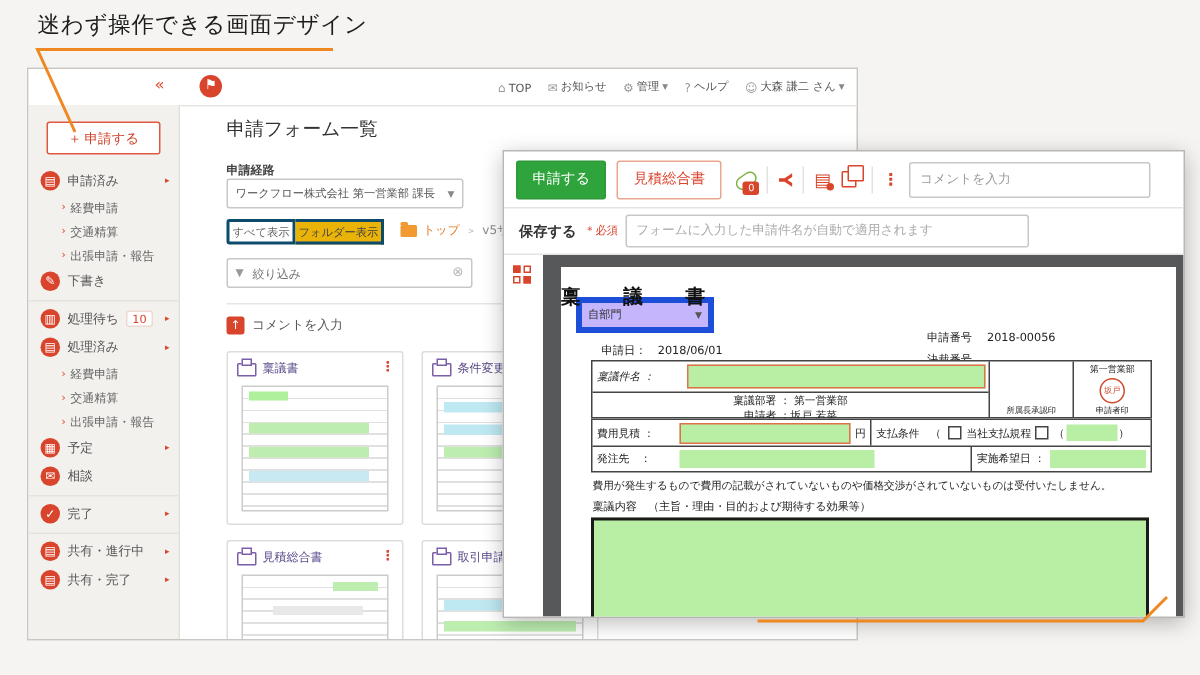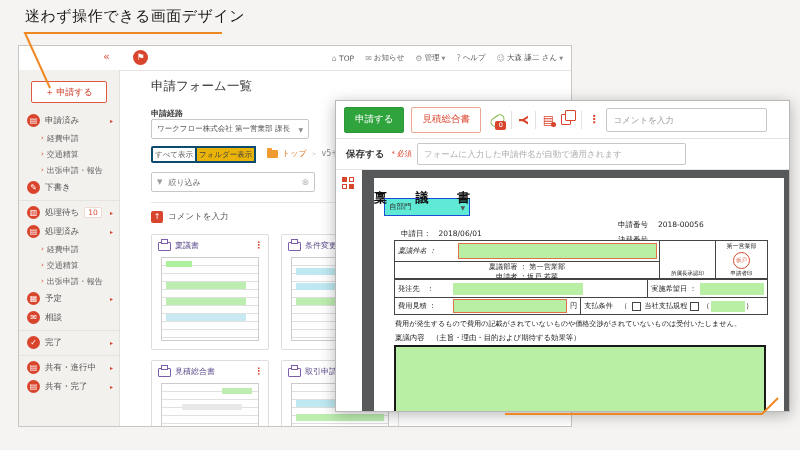--- a/index.html
+++ b/index.html
@@ -100,21 +100,21 @@
   .subject-input::placeholder{color:#ababab;}
   .editor-body{position:relative;height:241px;overflow:hidden;}
   .tool-strip{position:absolute;left:0;top:0;bottom:0;width:26px;background:#fff;}
   .grid-ic{position:absolute;left:6px;top:7px;width:12px;height:12px;display:grid;grid-template-columns:5px 5px;grid-template-rows:5px 5px;gap:2px;cursor:pointer;}
   .grid-ic i{display:block;border:1px solid #d9442c;}
   .grid-ic i.f{background:#d9442c;}
   .canvas{position:absolute;left:26px;right:0;top:0;bottom:0;background:#57585a;}
   .paper{position:absolute;left:12px;right:5px;top:8px;height:600px;background:#fff;color:#222;}
 
   
-  .dept-select{position:absolute;left:10px;top:20px;width:76px;height:16px;background:#5eead4;border:1px solid #1d4ed8;display:flex;align-items:center;padding:0 4px;cursor:pointer;}
+  .dept-select{position:absolute;left:10px;top:20px;width:76px;height:16px;background:#c4b5fd;border:4px solid #1d4ed8;display:flex;align-items:center;padding:0 4px;cursor:pointer;}
   .dept-select .val{flex:1;font-size:7.5px;color:#333;}
   .dept-select .caret{font-size:6px;color:#555;}
   .paper-title{position:absolute;left:0;right:0;top:11px;text-align:left;font-size:13px;font-weight:bold;letter-spacing:12px;color:#111;}
   .appno{position:absolute;left:244px;top:42px;font-size:7.5px;color:#222;display:flex;gap:10px;}
   .kessai{position:absolute;left:244px;top:57px;font-size:7.5px;color:#222;}
   .appdate{position:absolute;left:27px;top:51px;font-size:7.5px;color:#222;}
   .tbl{position:absolute;left:20px;width:374px;border:1px solid #444;display:flex;box-sizing:border-box;background:#fff;}
   .t-main{flex:1;display:flex;flex-direction:column;min-width:0;}
   .trow{display:flex;align-items:center;box-sizing:border-box;}
   .trow+.trow{border-top:1px solid #444;}
@@ -387,40 +387,40 @@
             <div class="stamp-cell">
               <span class="dept">第一営業部</span>
               <span class="stamp-circle">坂戸</span>
               <span class="cap">申請者印</span>
             </div>
           </div>
 
           <div class="tbl" style="top:101px;">
             <div class="t-main">
               <div class="trow" style="height:17px;">
-                <span class="tlabel" style="width:52px;">発注先　：</span>
-                <span class="gfield" style="width:130px;height:12px;"></span>
-                <span style="flex:1;"></span>
-                <span class="cellsep"></span>
-                <span class="tlabel">実施希望日 ：</span>
-                <span class="gfield" style="flex:1;height:12px;margin-right:3px;"></span>
-              </div>
-              <div class="trow" style="height:17px;">
                 <span class="tlabel" style="width:52px;">費用見積 ：</span>
                 <span class="gfield focus" style="width:112px;height:12px;"></span>
                 <span class="tlabel">円</span>
                 <span class="cellsep"></span>
                 <span class="tlabel">支払条件　（</span>
                 <span class="chk"></span>
                 <span class="tlabel" style="padding:0 1px;">当社支払規程</span>
                 <span class="chk"></span>
                 <span class="tlabel" style="padding:0 1px;">（</span>
                 <span class="gfield" style="width:34px;height:11px;"></span>
                 <span class="tlabel" style="padding:0 1px;">）</span>
               </div>
+              <div class="trow" style="height:17px;">
+                <span class="tlabel" style="width:52px;">発注先　：</span>
+                <span class="gfield" style="width:130px;height:12px;"></span>
+                <span style="flex:1;"></span>
+                <span class="cellsep"></span>
+                <span class="tlabel">実施希望日 ：</span>
+                <span class="gfield" style="flex:1;height:12px;margin-right:3px;"></span>
+              </div>
             </div>
           </div>
 
           <div class="note">費用が発生するもので費用の記載がされていないものや価格交渉がされていないものは受付いたしません。</div>
           <div class="content-label">稟議内容　（主旨・理由・目的および期待する効果等）</div>
           <div class="content-box"></div>
 
         </div>
       </div>
     </div>

